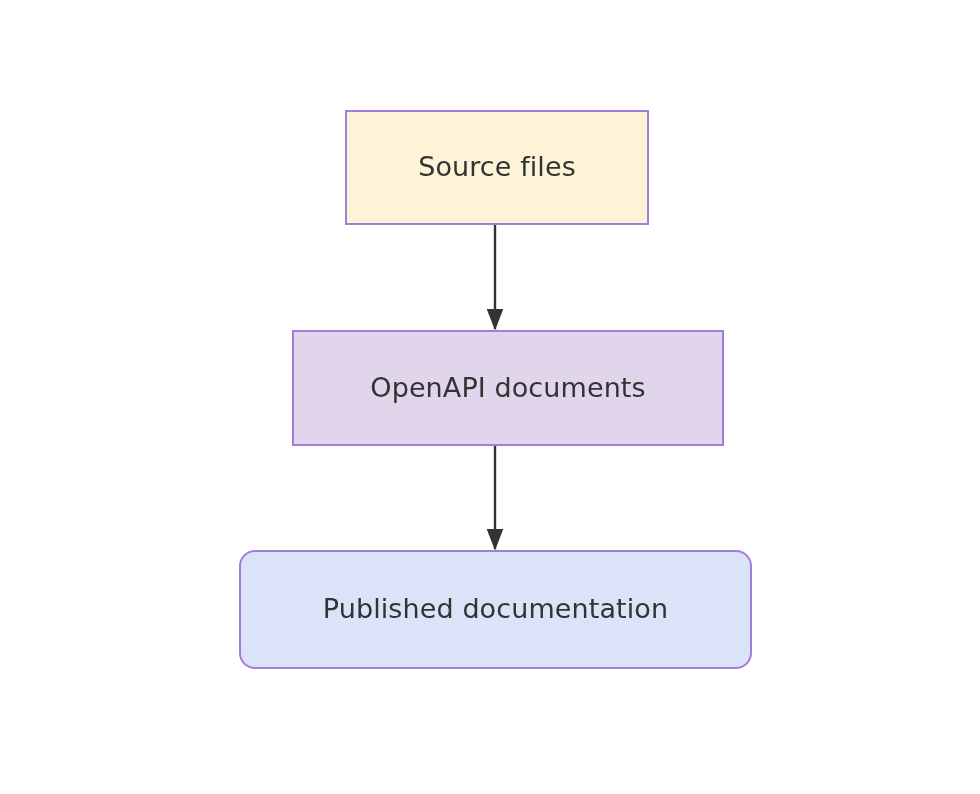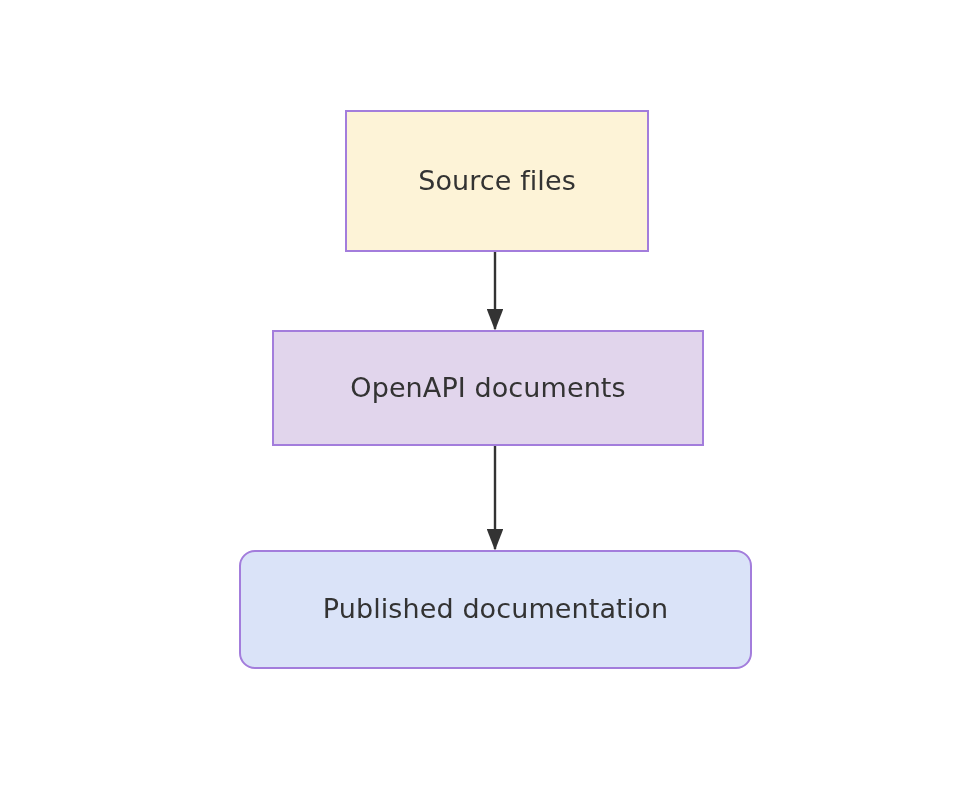--- a/index.html
+++ b/index.html
@@ -52,28 +52,28 @@
     white-space: nowrap;
     text-align: center;
     -webkit-font-smoothing: antialiased;
   }
 
   
   #node-source-files {
     left: 345px;
     top: 110px;
     width: 304px;
-    height: 142px;
+    height: 115px;
     background: #fdf3d7;
     border-color: #a37ddc;
   }
 
   
   #node-openapi-documents {
-    left: 272px;
+    left: 292px;
     top: 330px;
     width: 432px;
     height: 116px;
     background: #e1d5ec;
     border-color: #a37ddc;
   }
 
   
   #node-published-documentation {
     left: 239px;

